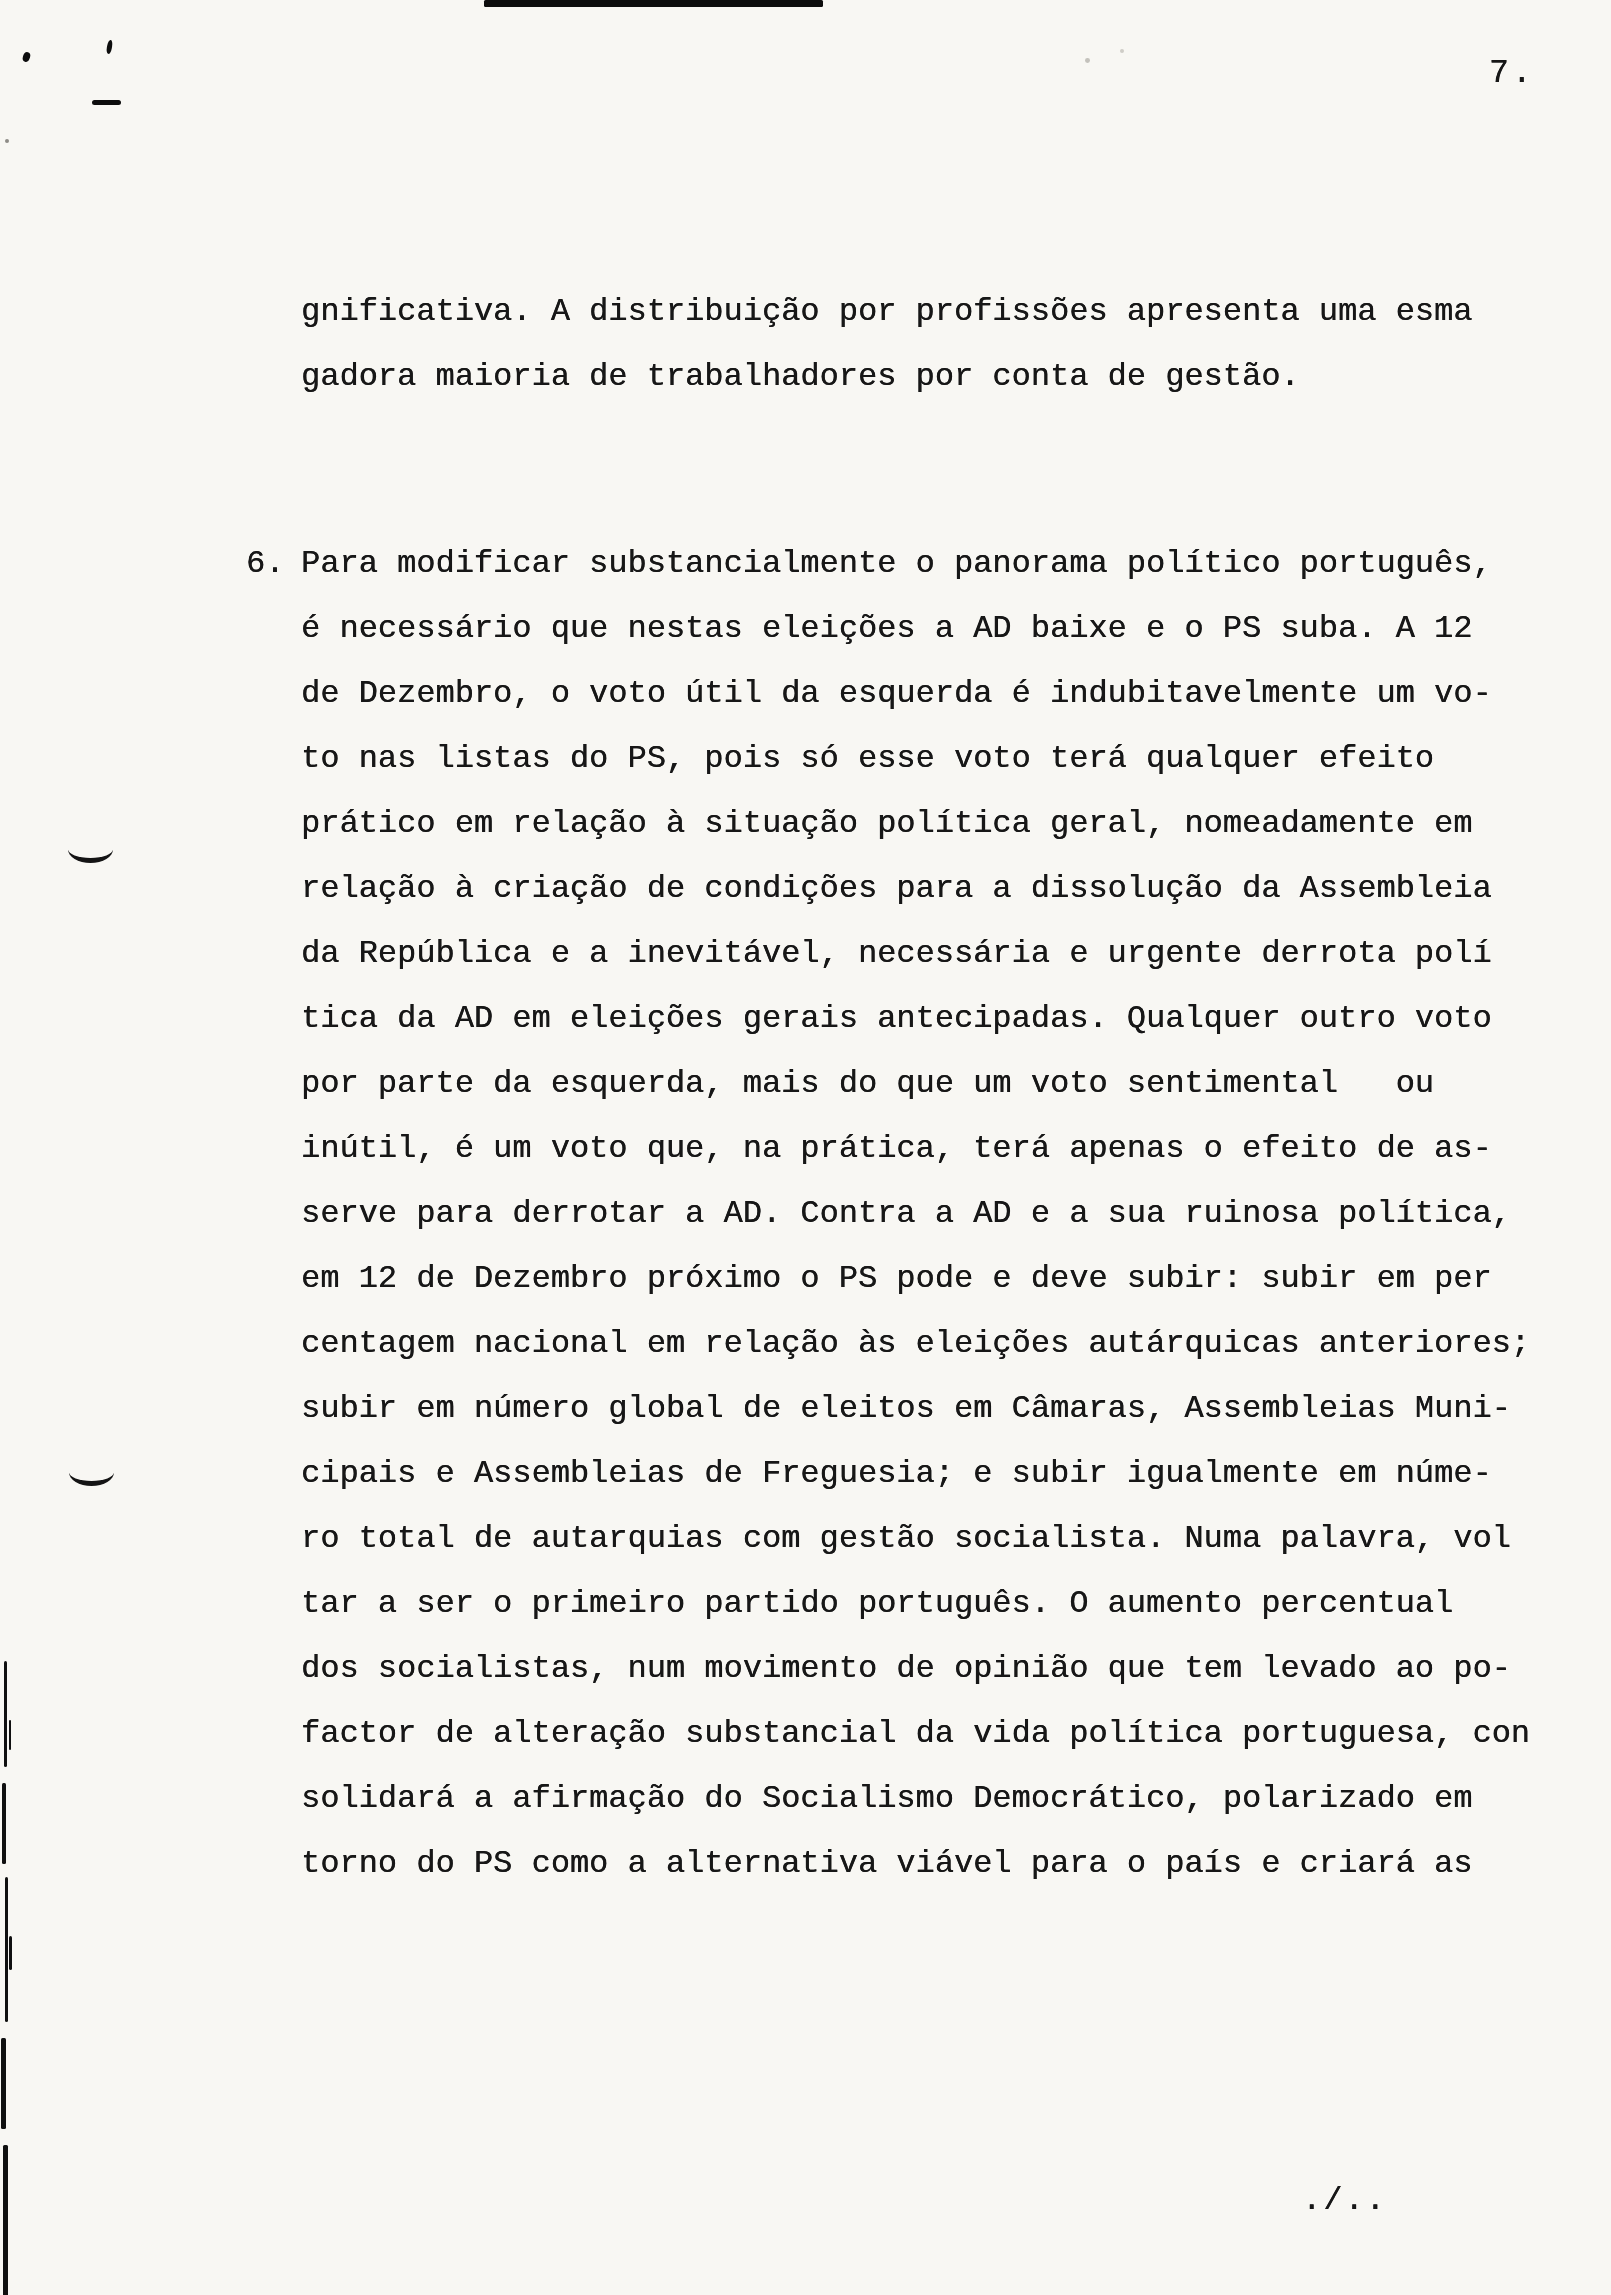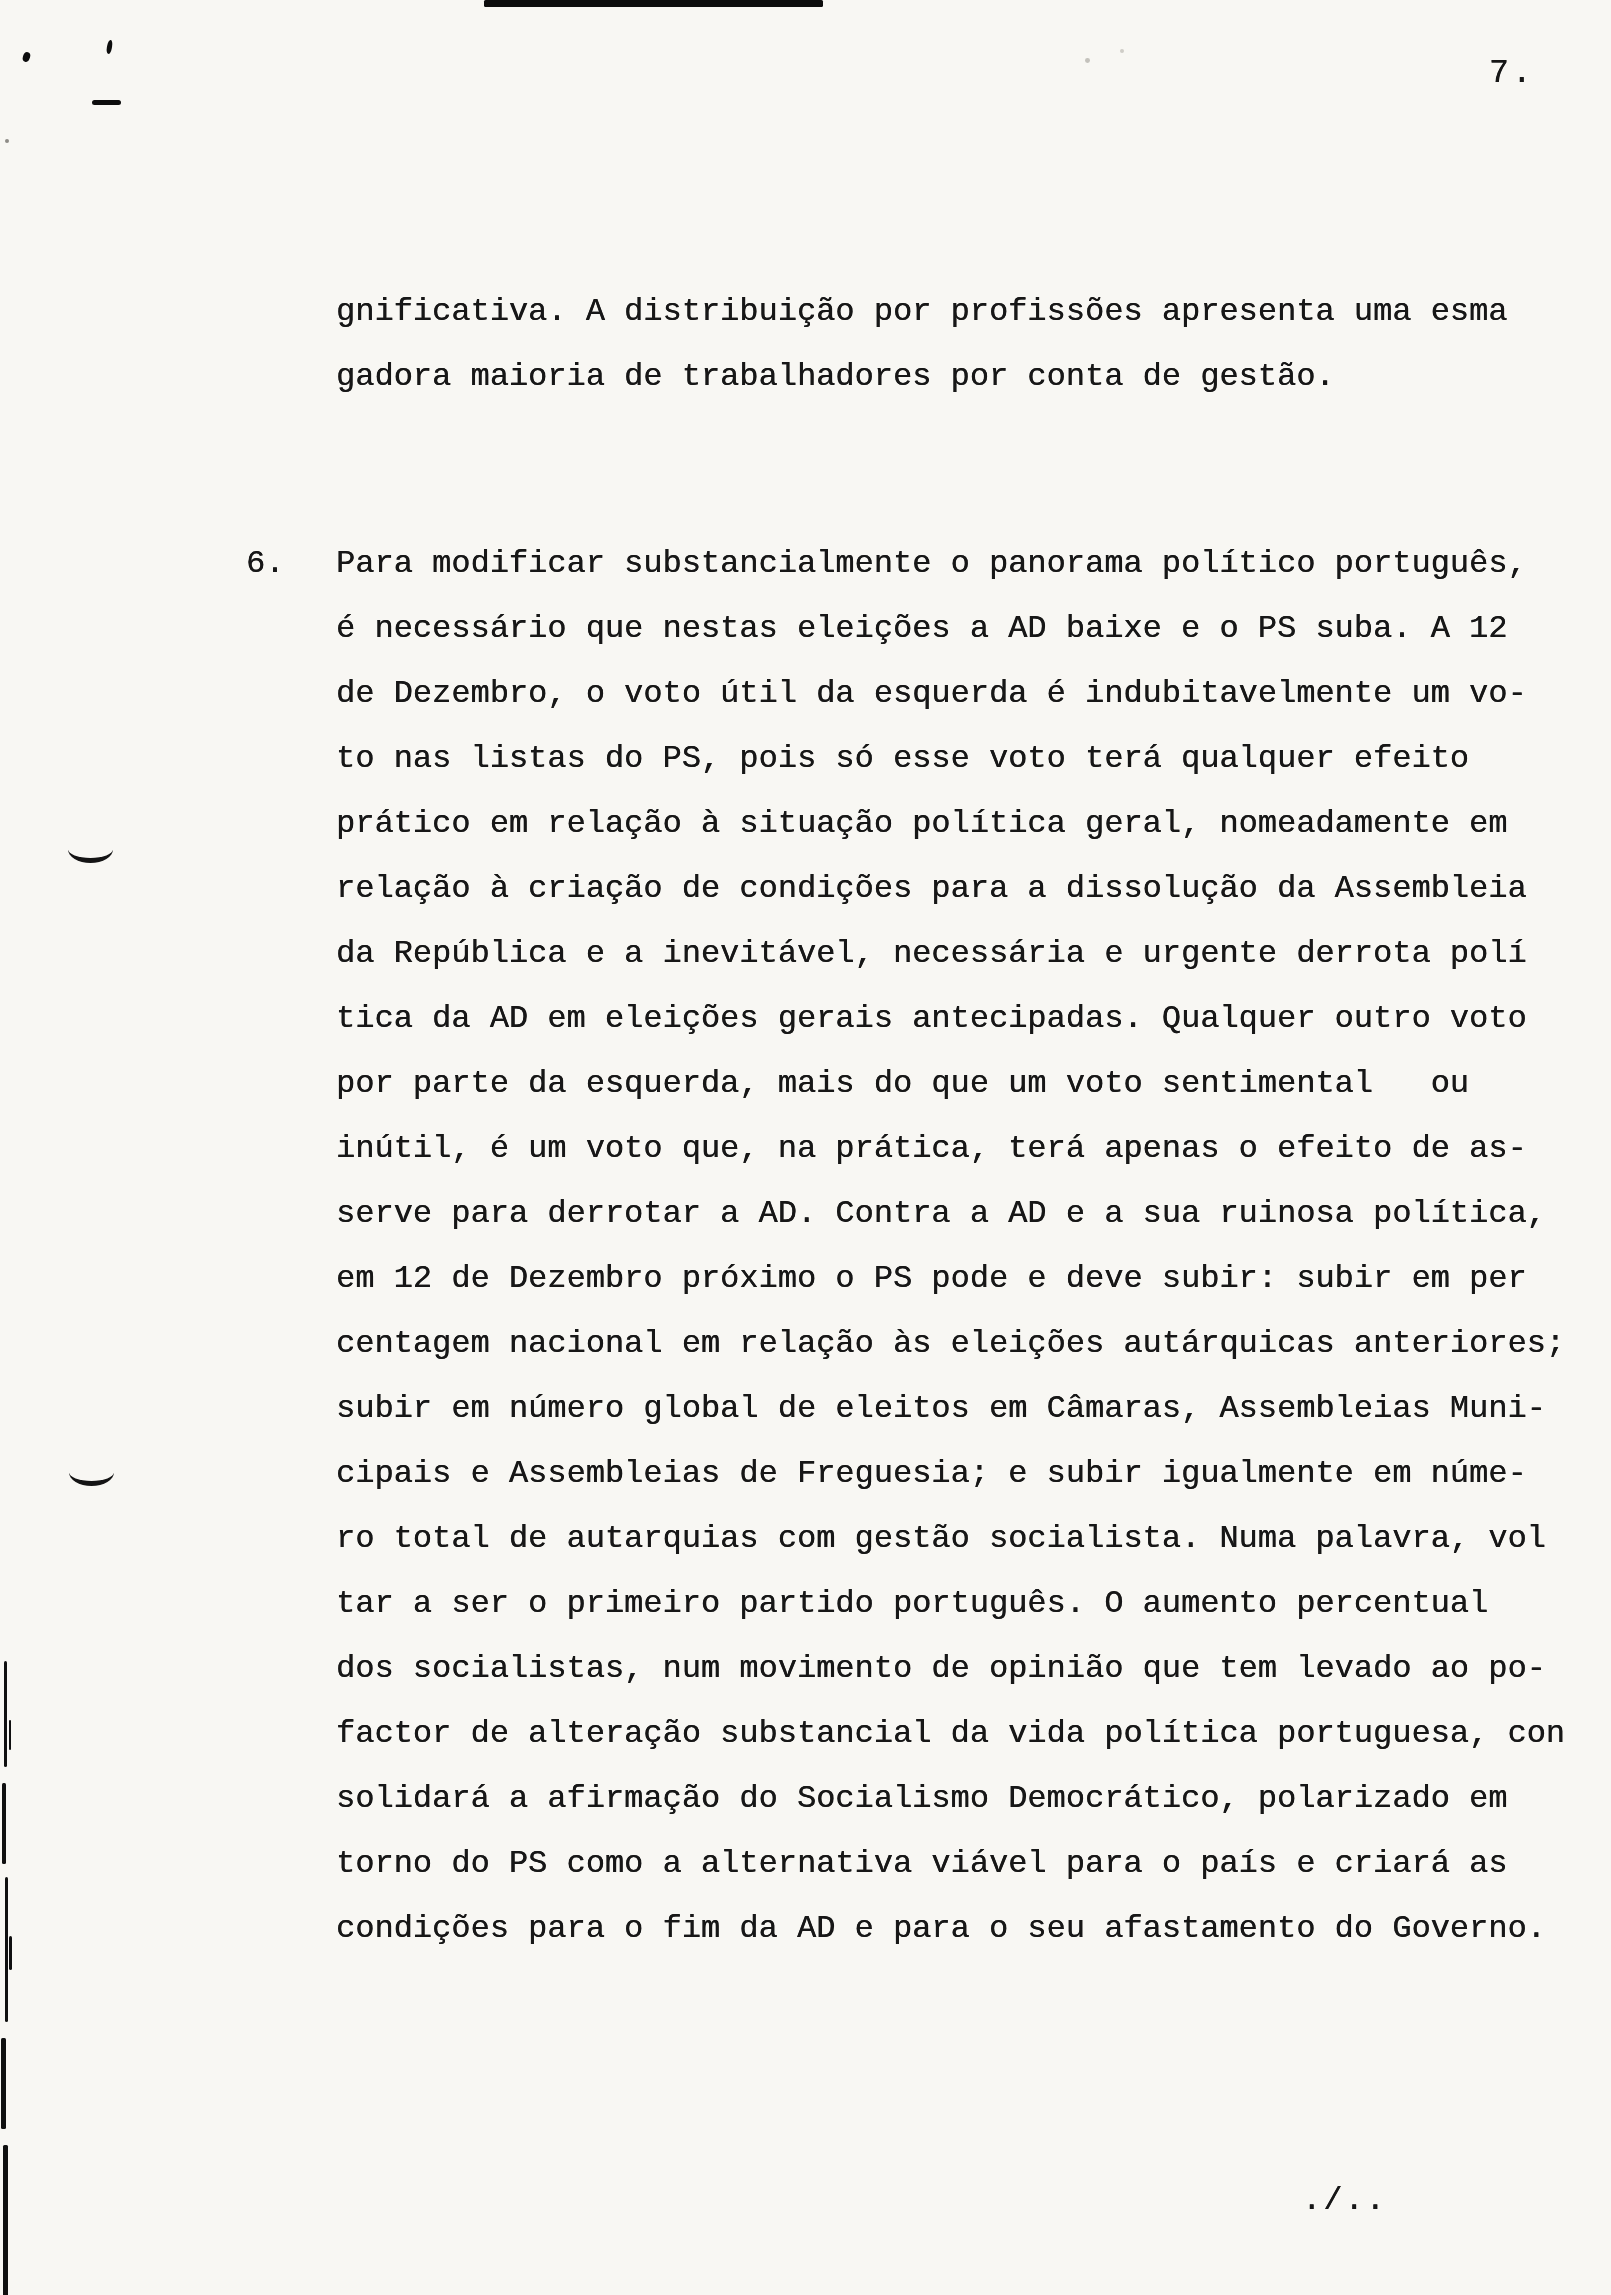--- a/index.html
+++ b/index.html
@@ -28,21 +28,20 @@
     position: absolute;
     left: 301px;
     top: 279px;
     width: 1277px;
   }
   .line {
     white-space: pre;
     font-size: 32px;
     line-height: 65px;
     text-shadow: 0.3px 0 0 currentColor;
-    margin-left: 35px;
   }
   .para-item {
     position: relative;
     margin-top: 122px;
   }
   .item-marker {
     position: absolute;
     left: -55px;
     top: 0;
     font-size: 32px;
@@ -133,21 +132,20 @@
       <div class="line">em 12 de Dezembro próximo o PS pode e deve subir: subir em per</div>
       <div class="line">centagem nacional em relação às eleições autárquicas anteriores;</div>
       <div class="line">subir em número global de eleitos em Câmaras, Assembleias Muni-</div>
       <div class="line">cipais e Assembleias de Freguesia; e subir igualmente em núme-</div>
       <div class="line">ro total de autarquias com gestão socialista. Numa palavra, vol</div>
       <div class="line">tar a ser o primeiro partido português. O aumento percentual</div>
       <div class="line">dos socialistas, num movimento de opinião que tem levado ao po-</div>
       <div class="line">factor de alteração substancial da vida política portuguesa, con</div>
       <div class="line">solidará a afirmação do Socialismo Democrático, polarizado em</div>
       <div class="line">torno do PS como a alternativa viável para o país e criará as</div>
-      <div class="line">condições para o fim da AD e para o seu afastamento do Governo.</div>
     </section>
 
   </main>
 
   <div class="footer-mark">./..</div>
 
 </div>
 
 
 </body></html>

